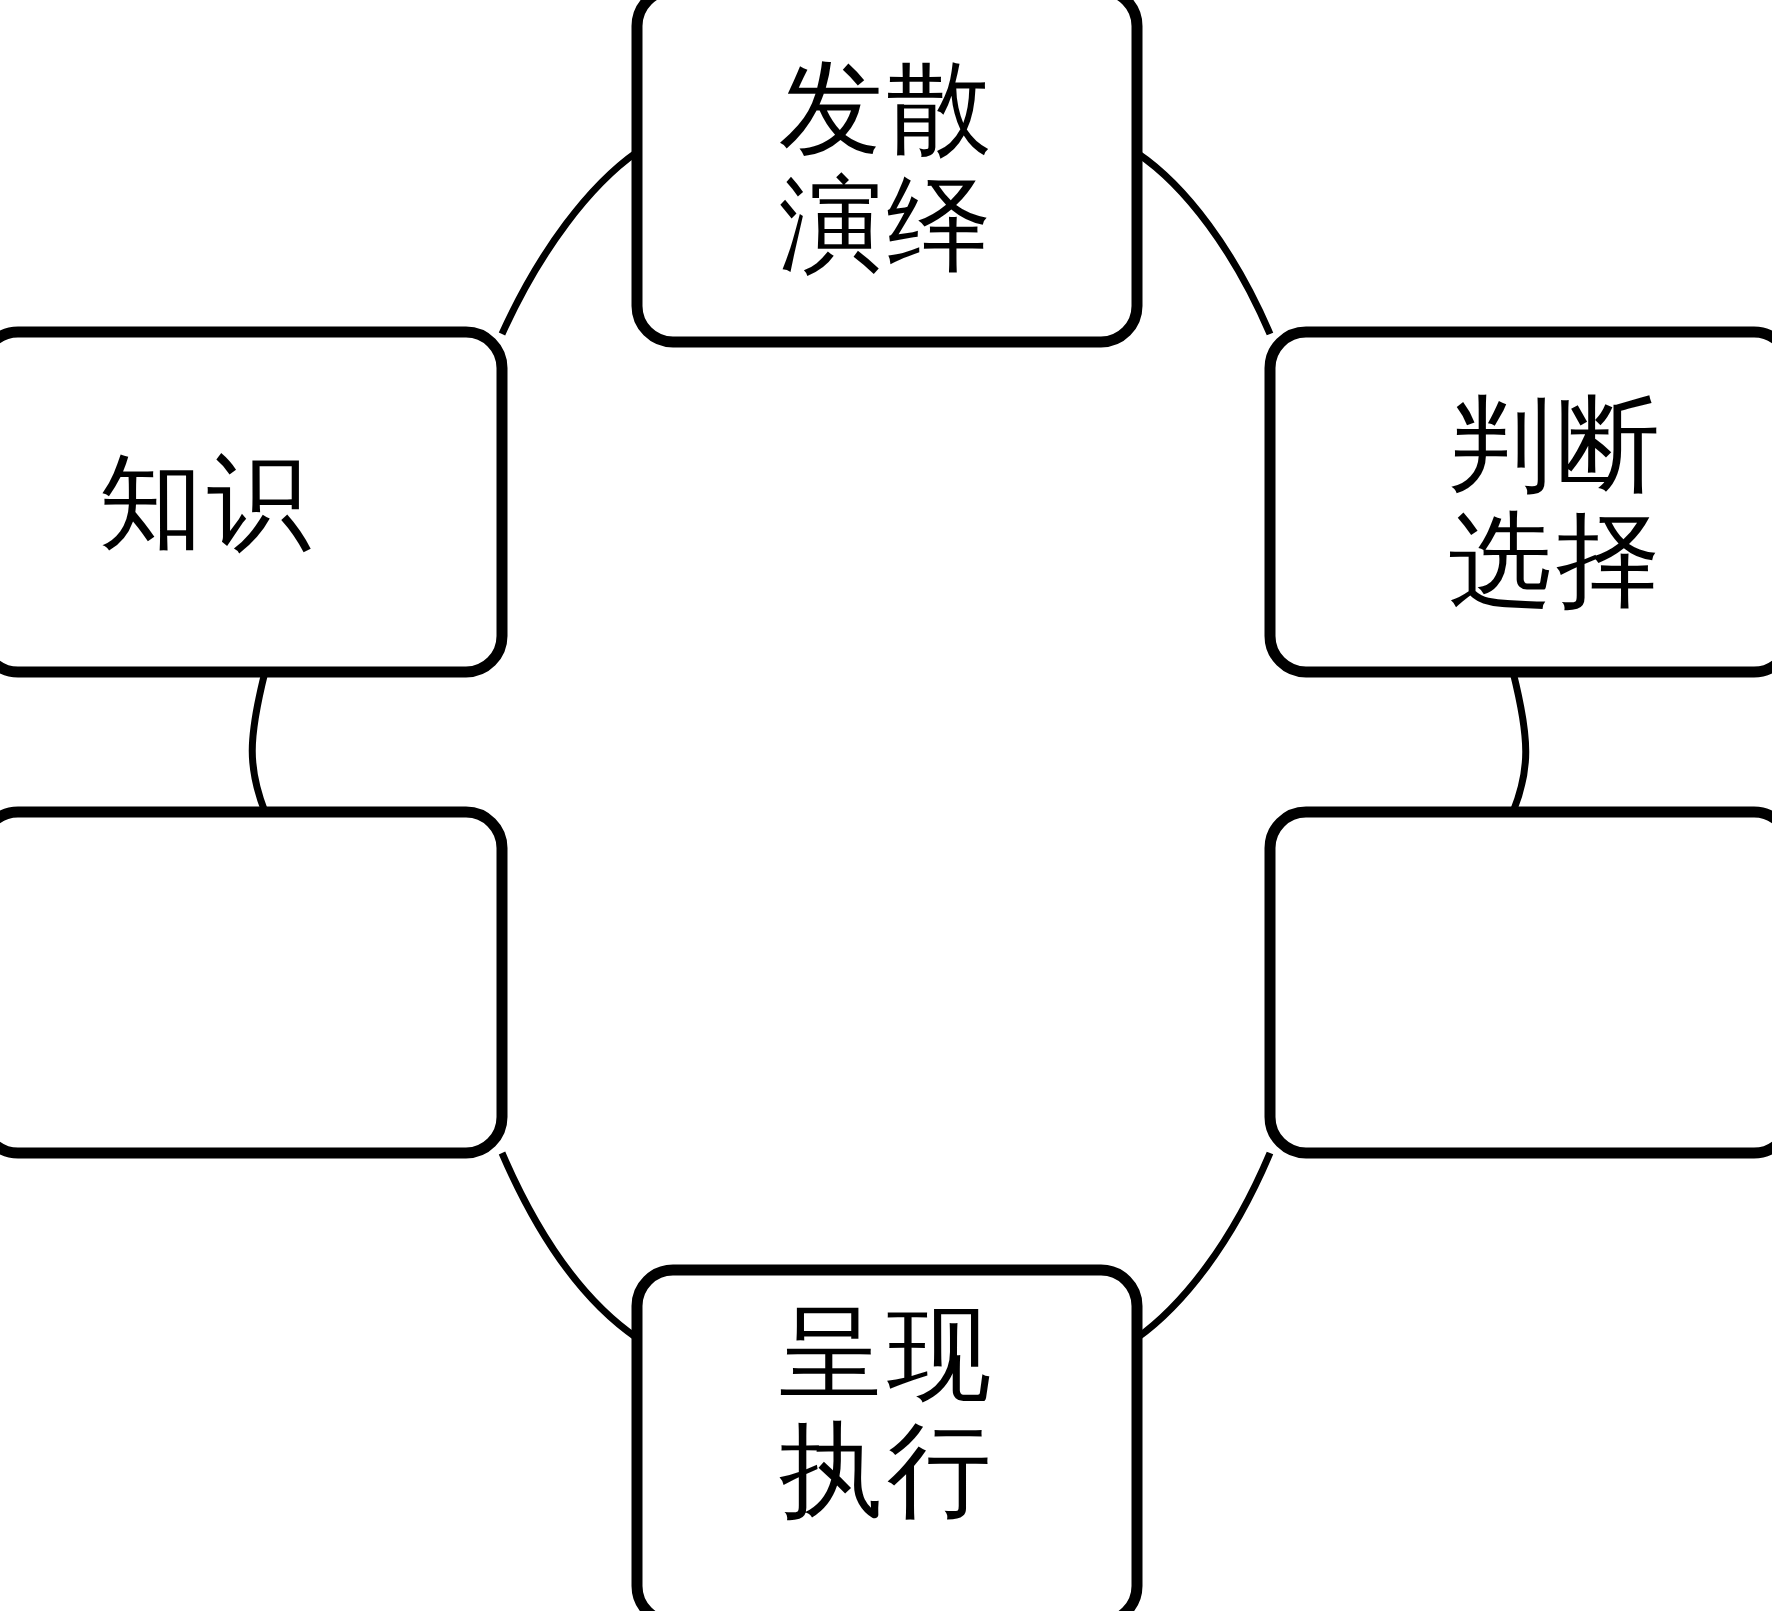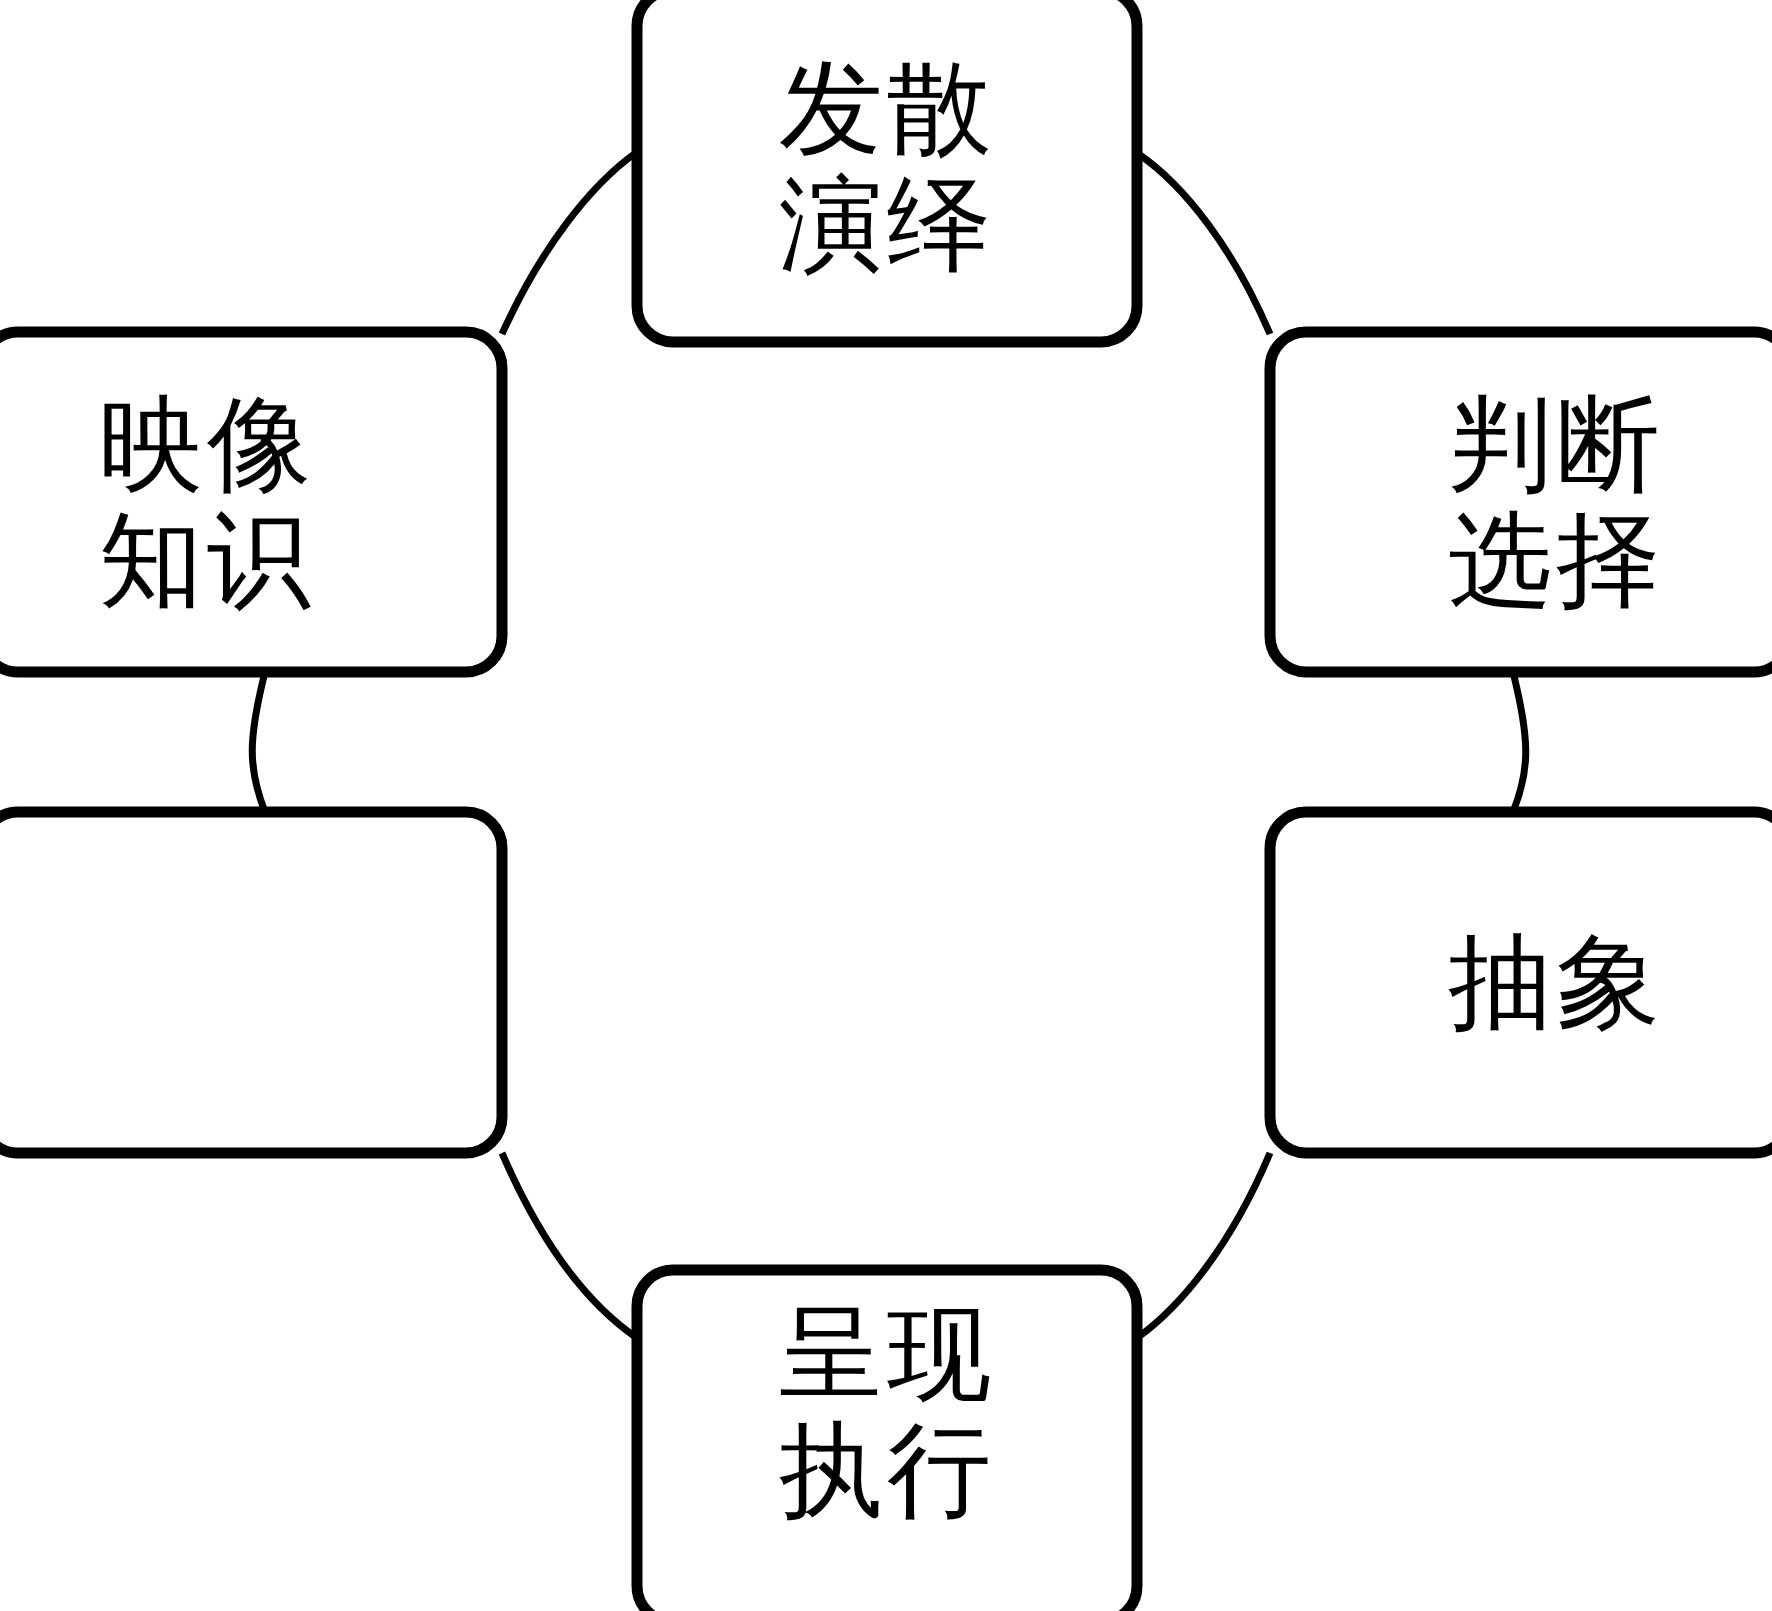--- a/index.html
+++ b/index.html
@@ -84,29 +84,27 @@
     <span class="line">发散</span>
     <span class="line">演绎</span>
   </div>
 
   <div class="node-label" style="left:1270px; top:332px; width:520px; height:340px; justify-content:center; padding-left:52px; box-sizing:border-box;">
     <span class="line">判断</span>
     <span class="line">选择</span>
   </div>
 
   <div class="node-label" style="left:1270px; top:812px; width:520px; height:341px; justify-content:center; padding-left:52px; box-sizing:border-box;">
-    <span class="line">抽象</span>
   </div>
 
   <div class="node-label" style="left:637px; top:1270px; width:500px; height:352px; justify-content:flex-start; padding-top:26px; box-sizing:border-box;">
     <span class="line">呈现</span>
     <span class="line">执行</span>
   </div>
 
   <div class="node-label" style="left:-18px; top:812px; width:520px; height:341px; padding-right:70px; box-sizing:border-box;">
   </div>
 
   <div class="node-label" style="left:-18px; top:332px; width:520px; height:340px; padding-right:70px; box-sizing:border-box;">
-    <span class="line">映像</span>
     <span class="line">知识</span>
   </div>
 
 </div>
 
 </body></html>

